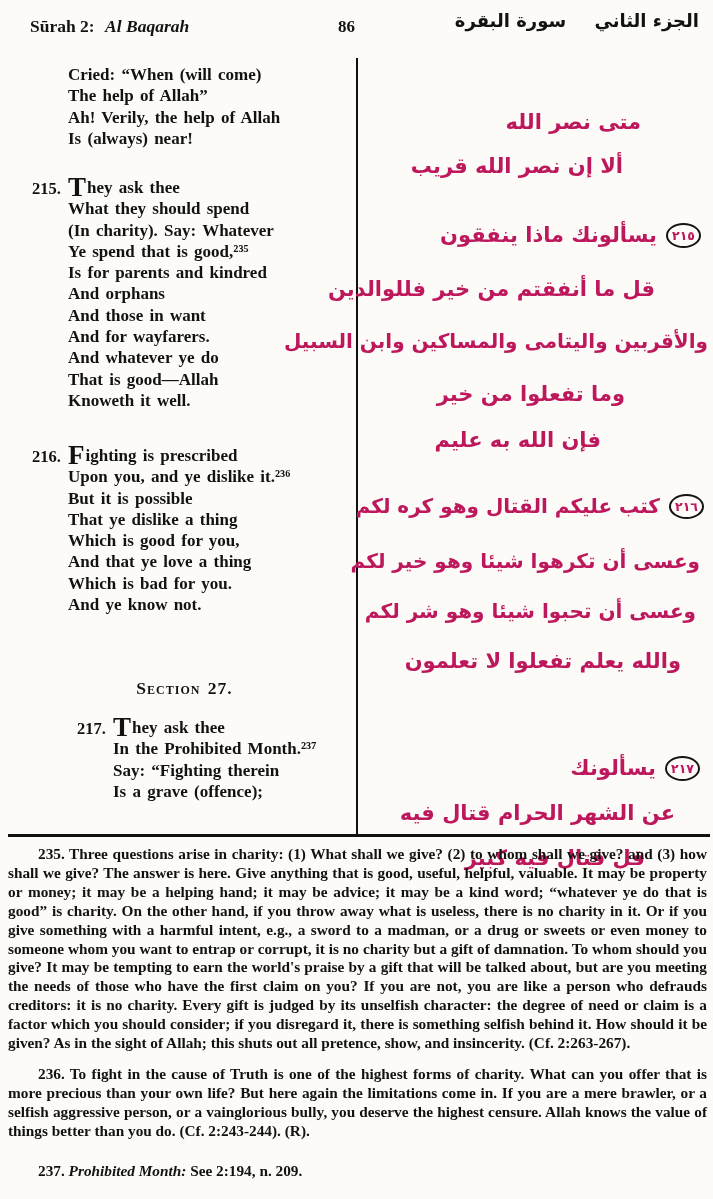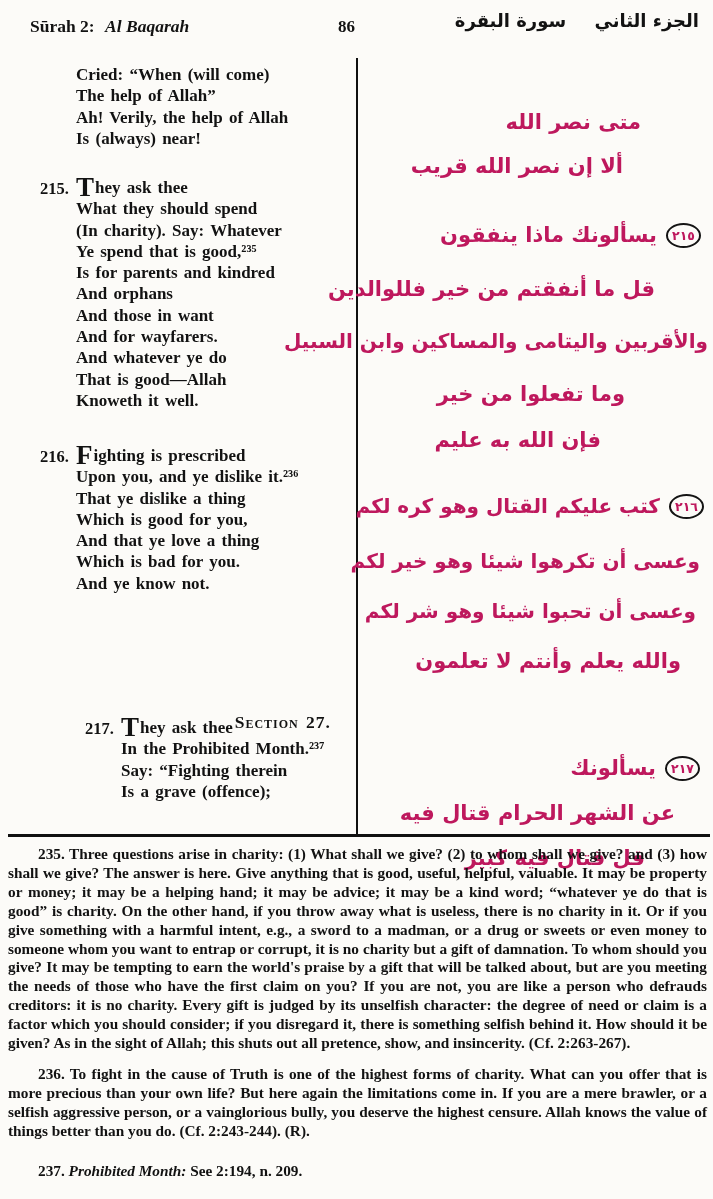--- a/index.html
+++ b/index.html
@@ -14,26 +14,26 @@
   .hdr-page{position:absolute;left:338px;top:17px;font-size:17px;font-weight:bold;}
   .hdr-ar{position:absolute;right:14px;top:10px;direction:rtl;
     font-family:"DejaVu Sans",sans-serif;font-weight:bold;font-size:18px;white-space:nowrap;}
   .hdr-ar span{margin-left:22px;}
   .hdr-ar span:last-child{margin-left:0;}
   
   .divider{position:absolute;left:356px;top:58px;width:2px;height:776px;background:#101010;}
   .foot-rule{position:absolute;left:8px;top:834px;width:702px;height:3px;background:#101010;}
   
   .col-en{position:absolute;left:0;top:0;width:356px;font-size:17px;line-height:21.3px;font-weight:bold;word-spacing:2px;}
-  .verse{position:absolute;left:12px;width:356px;padding-left:64px;box-sizing:border-box;}
+  .verse{position:absolute;left:4px;width:356px;padding-left:64px;box-sizing:border-box;}
   .v0{top:64px;} .v1{top:177px;} .v2{top:445px;} .v3{top:717px;margin-left:45px;}
   .vnum{position:absolute;left:28px;top:1px;font-size:16.5px;}
   .lead{font-size:27px;line-height:0;display:inline-block;vertical-align:-3px;margin-right:1px;}
-  .section-heading{position:absolute;left:0;top:712px;width:331px;box-sizing:border-box;
-    padding-left:38px;text-align:right;font-variant:small-caps;letter-spacing:1px;
+  .section-heading{position:absolute;left:0;top:678px;width:331px;box-sizing:border-box;
+    padding-left:38px;text-align:center;font-variant:small-caps;letter-spacing:1px;
     font-size:17.5px;font-weight:bold;}
   
   .col-ar{position:absolute;left:356px;top:0;right:0;height:840px;}
   .ar-line{position:absolute;direction:rtl;white-space:nowrap;text-align:right;
     font-family:"DejaVu Sans",sans-serif;font-weight:bold;font-size:21px;color:#be185d;margin-top:44px;}
   .marker{display:inline-block;min-width:27px;height:21px;line-height:21px;padding:0 2px;
     border:2px solid #141414;border-radius:50%;text-align:center;
     font-size:12.5px;margin-left:9px;vertical-align:2px;}
   .ar1{top:66px;right:72px;}   .ar2{top:110px;right:90px;}
   .ar3{top:179px;right:12px;}  .ar4{top:233px;right:58px;}
@@ -85,20 +85,21 @@
     <div>And for wayfarers.</div>
     <div>And whatever ye do</div>
     <div>That is good—Allah</div>
     <div>Knoweth it well.</div>
   </div>
 
   <div class="verse v2">
     <span class="vnum">216.</span>
     <div><span class="lead">F</span><span>ighting is prescribed</span></div>
     <div>Upon you, and ye dislike it.²³⁶</div>
+    <div>But it is possible</div>
     <div>That ye dislike a thing</div>
     <div>Which is good for you,</div>
     <div>And that ye love a thing</div>
     <div>Which is bad for you.</div>
     <div>And ye know not.</div>
   </div>
 
   <div class="section-heading">Section 27.</div>
 
   <div class="verse v3">
@@ -114,21 +115,21 @@
   <div class="ar-line ar1">متى نصر الله</div>
   <div class="ar-line ar2">ألا إن نصر الله قريب</div>
   <div class="ar-line ar3"><span class="marker">٢١٥</span><span>يسألونك ماذا ينفقون</span></div>
   <div class="ar-line ar4">قل ما أنفقتم من خير فللوالدين</div>
   <div class="ar-line ar5">والأقربين واليتامى والمساكين وابن السبيل</div>
   <div class="ar-line ar6">وما تفعلوا من خير</div>
   <div class="ar-line ar7">فإن الله به عليم</div>
   <div class="ar-line ar8"><span class="marker">٢١٦</span><span>كتب عليكم القتال وهو كره لكم</span></div>
   <div class="ar-line ar9">وعسى أن تكرهوا شيئا وهو خير لكم</div>
   <div class="ar-line ar10">وعسى أن تحبوا شيئا وهو شر لكم</div>
-  <div class="ar-line ar11">والله يعلم وأنتم لا تعلمون</div>
+  <div class="ar-line ar11">والله يعلم تفعلوا لا تعلمون</div>
   <div class="ar-line ar12"><span class="marker">٢١٧</span><span>يسألونك</span></div>
   <div class="ar-line ar13">عن الشهر الحرام قتال فيه</div>
   <div class="ar-line ar14">قل قتال فيه كبير</div>
 </div>
 
 <div class="foot-rule"></div>
 
 <div class="footnotes">
   <p class="fn0">235. Three questions arise in charity: (1) What shall we give? (2) to whom shall we give? and (3) how shall we give? The answer is here. Give anything that is good, useful, helpful, valuable. It may be property or money; it may be a helping hand; it may be advice; it may be a kind word; “whatever ye do that is good” is charity. On the other hand, if you throw away what is useless, there is no charity in it. Or if you give something with a harmful intent, e.g., a sword to a madman, or a drug or sweets or even money to someone whom you want to entrap or corrupt, it is no charity but a gift of damnation. To whom should you give? It may be tempting to earn the world's praise by a gift that will be talked about, but are you meeting the needs of those who have the first claim on you? If you are not, you are like a person who defrauds creditors: it is no charity. Every gift is judged by its unselfish character: the degree of need or claim is a factor which you should consider; if you disregard it, there is something selfish behind it. How should it be given? As in the sight of Allah; this shuts out all pretence, show, and insincerity. (Cf. 2:263-267).</p>
   <p class="fn1">236. To fight in the cause of Truth is one of the highest forms of charity. What can you offer that is more precious than your own life? But here again the limitations come in. If you are a mere brawler, or a selfish aggressive person, or a vainglorious bully, you deserve the highest censure. Allah knows the value of things better than you do. (Cf. 2:243-244). (R).</p>

